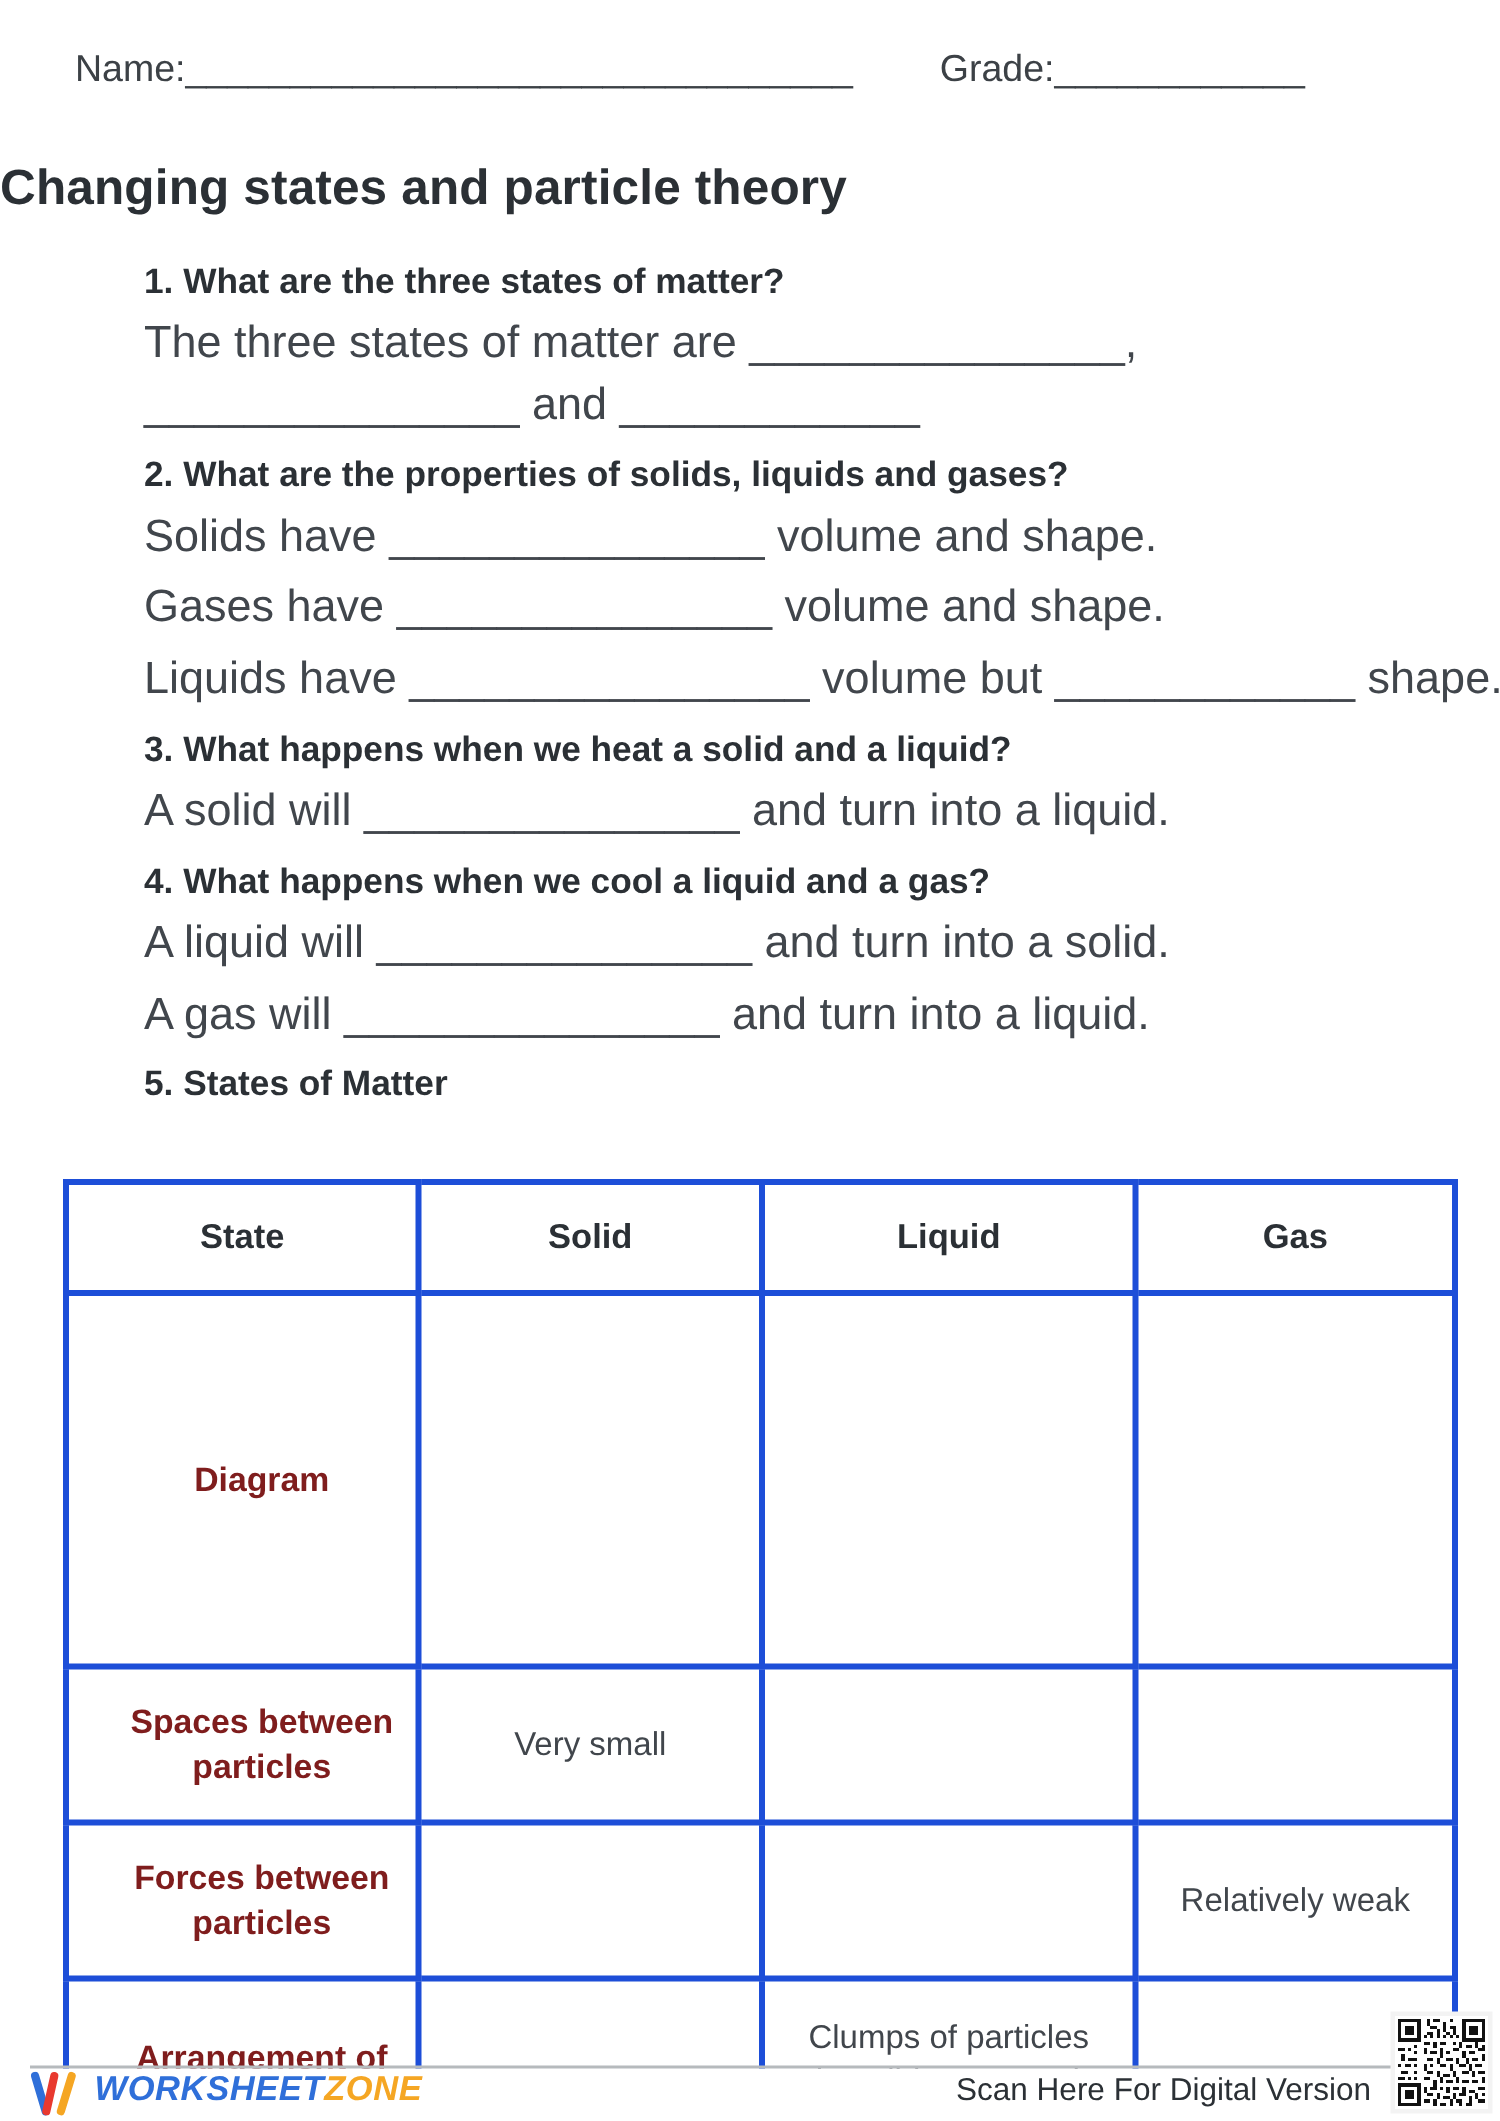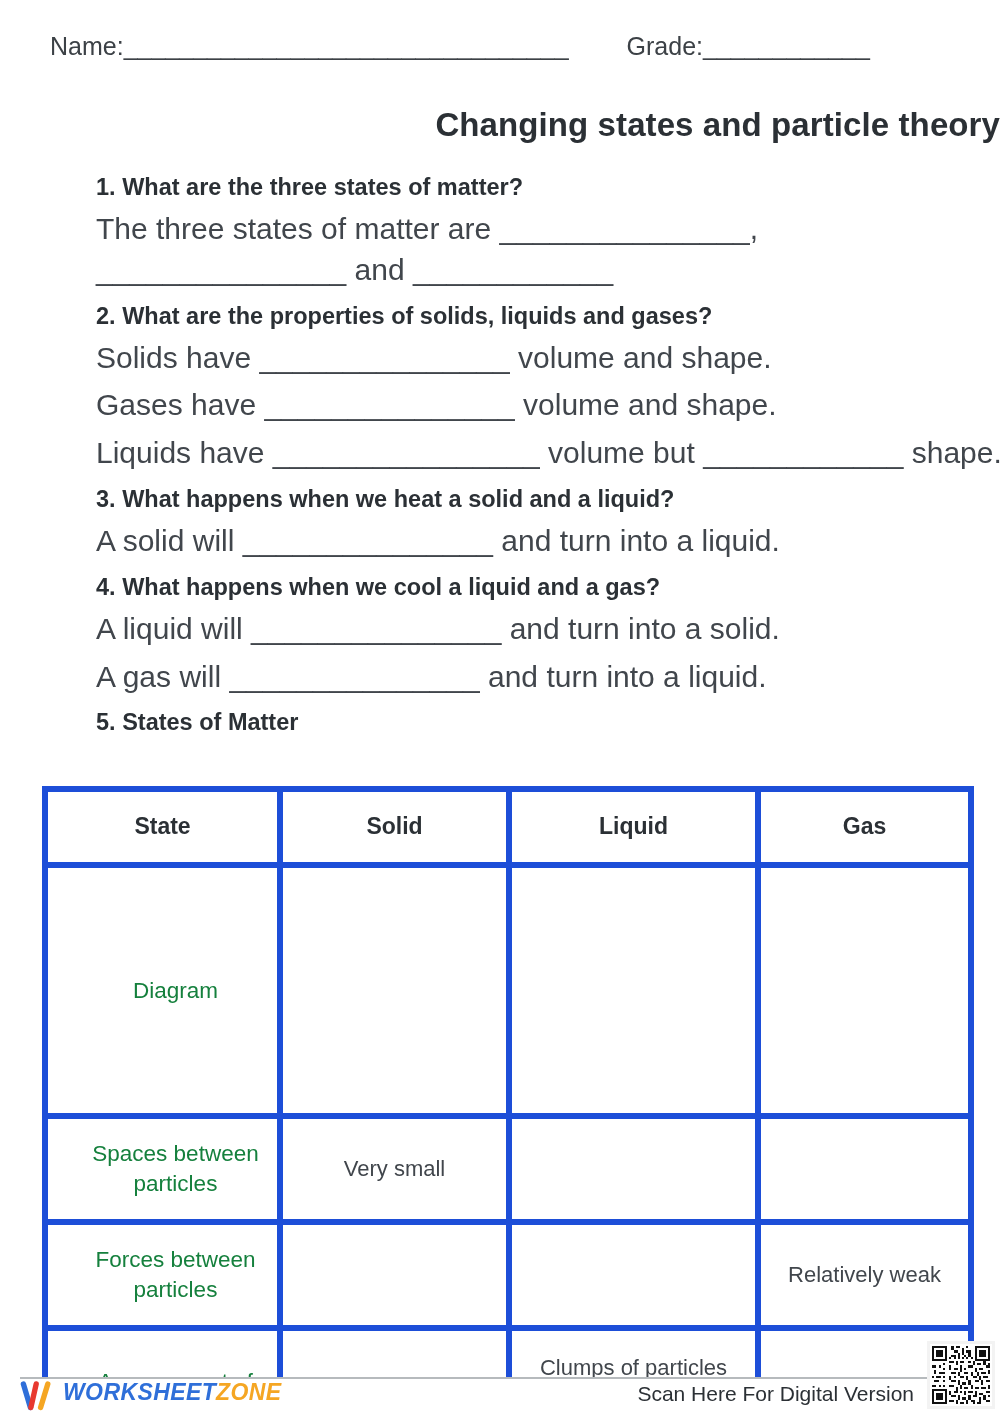--- a/index.html
+++ b/index.html
@@ -37,21 +37,21 @@
     white-space: pre;
   }
   .namebar .gap { display: inline-block; width: 58px; }
 
   
   .title {
     position: absolute;
     left: 0;
     top: 106px;
     width: 1000px;
-    text-align: right;
+    text-align: left;
     font-size: 33px;
     font-weight: bold;
     color: #2b3035;
     letter-spacing: 0.1px;
   }
 
   
   .qwrap {
     position: absolute;
     left: 50px;
@@ -84,38 +84,38 @@
     width: 926px;
     border-collapse: collapse;
     table-layout: fixed;
   }
   .tbl col.c1 { width: 235px; }
   .tbl col.c2 { width: 229px; }
   .tbl col.c3 { width: 249px; }
   .tbl col.c4 { width: 213px; }
 
   .tbl td, .tbl th {
-    border: 6px solid #1d4ed8;
+    border: 4px solid #1d4ed8;
     text-align: center;
     vertical-align: middle;
     padding: 6px 10px;
     font-size: 22px;
     color: #41464c;
     font-weight: normal;
     line-height: 1.30;
   }
   .tbl th {
     height: 58px;
     font-weight: bold;
     color: #2b3035;
     font-size: 23px;
   }
   .tbl td.rowlabel {
-    font-weight: normal;
-    color: #15803d;
+    font-weight: bold;
+    color: #7f1d1d;
     font-size: 22.5px;
     line-height: 1.32;
     padding-left: 36px;
   }
   .tbl tr.r-diagram td { height: 233px; }
   .tbl tr.r-spaces td { height: 88px; }
   .tbl tr.r-forces td { height: 88px; }
   .tbl tr.r-arrange td { height: 120px; vertical-align: middle; }
 
   

